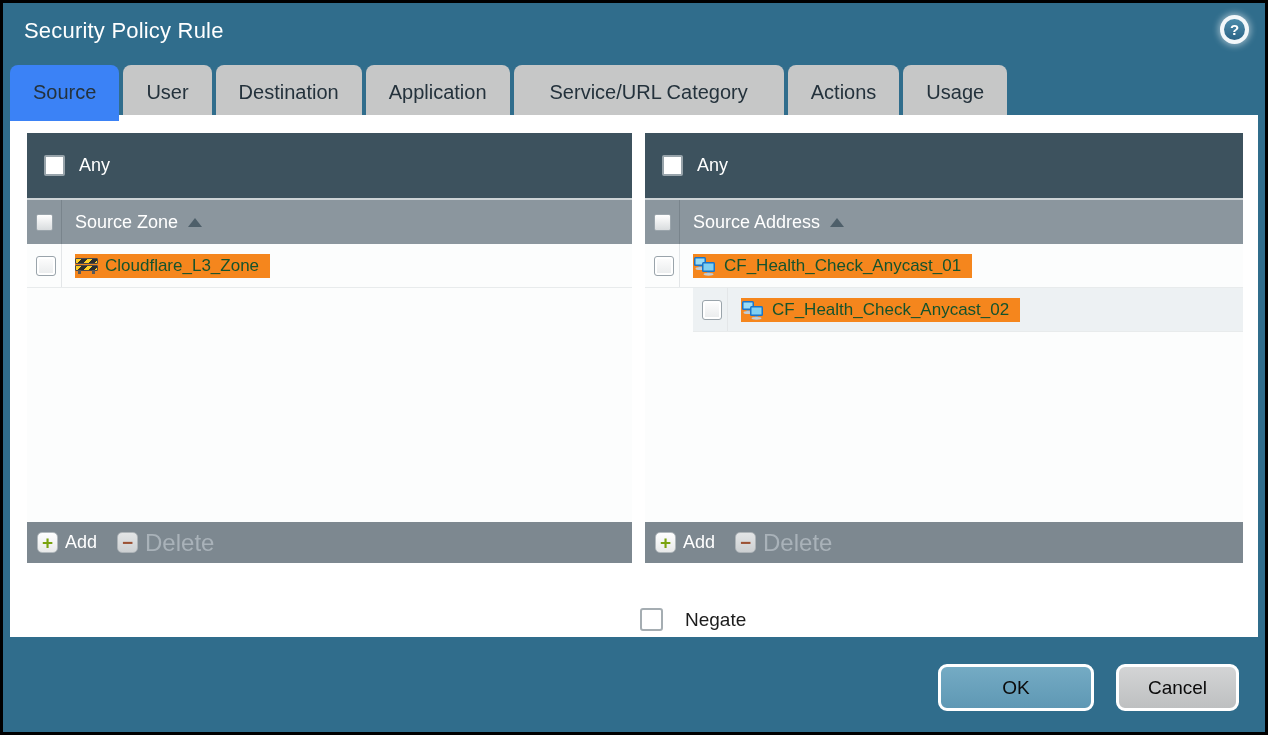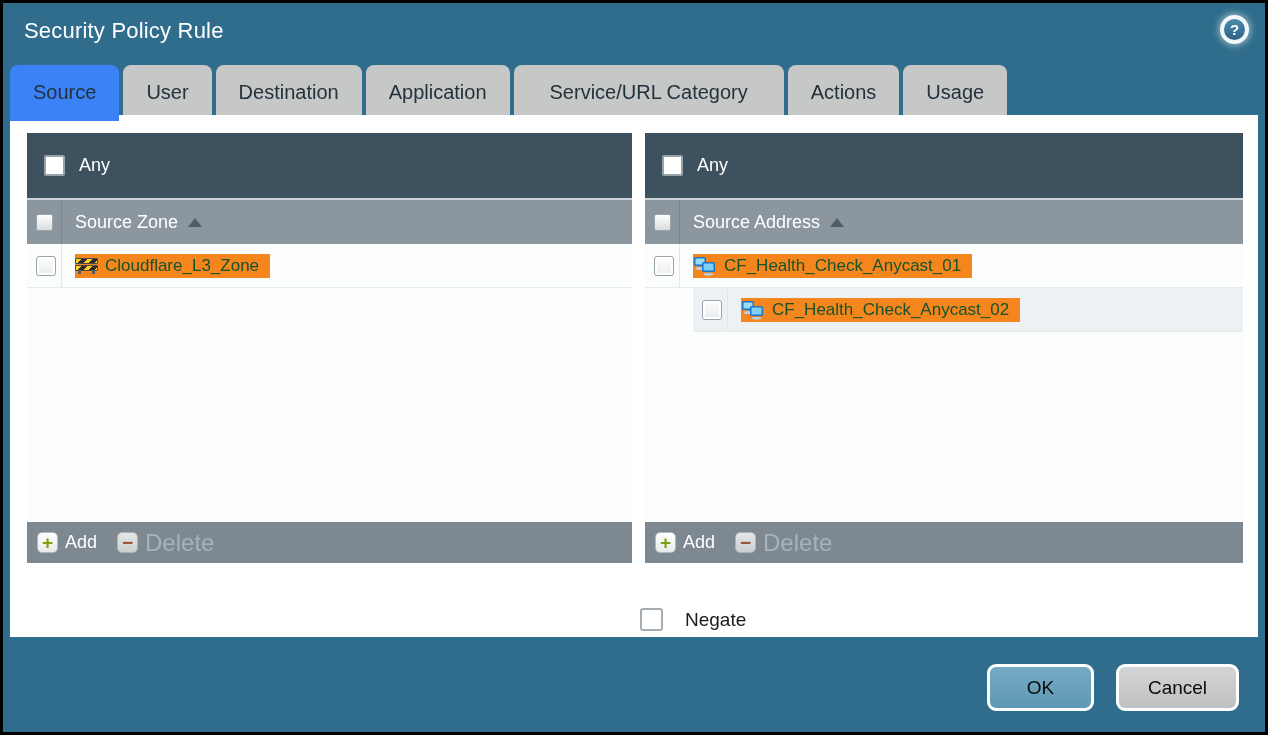--- a/index.html
+++ b/index.html
@@ -73,21 +73,21 @@
   .tool.del { cursor:default; }
   .tool.del .tool-icon { background:linear-gradient(#e3e5e6,#cdd0d2); border:1px solid #aeb4b8; color:#9c5134; }
   .tool.del .tool-label { color:#a9b2b9; font-size:24px; }
 
   .negate-row { position:absolute; left:630px; top:464px; display:flex; align-items:center; gap:22px;margin-top:29px; }
   .negate-label { color:#1c1c1c; font-size:19px; }
 
   
   .btn { position:absolute; top:661px; height:47px; border:3px solid #fff; border-radius:9px;
          font-family:"Liberation Sans", sans-serif; font-size:19px; color:#0b0b0b; cursor:pointer; }
-  .btn.ok { right:171px; width:107px; background:linear-gradient(#74abc4,#5f98b4); }
+  .btn.ok { right:171px; width:156px; background:linear-gradient(#74abc4,#5f98b4); }
   .btn.cancel { right:26px; width:123px; background:linear-gradient(#d3d4d5,#bec0c1); }
 </style>
 </head>
 <body>
 
 <div class="frame">
 
   <div class="titlebar">
     <span class="title">Security Policy Rule</span>
     <div class="help">

